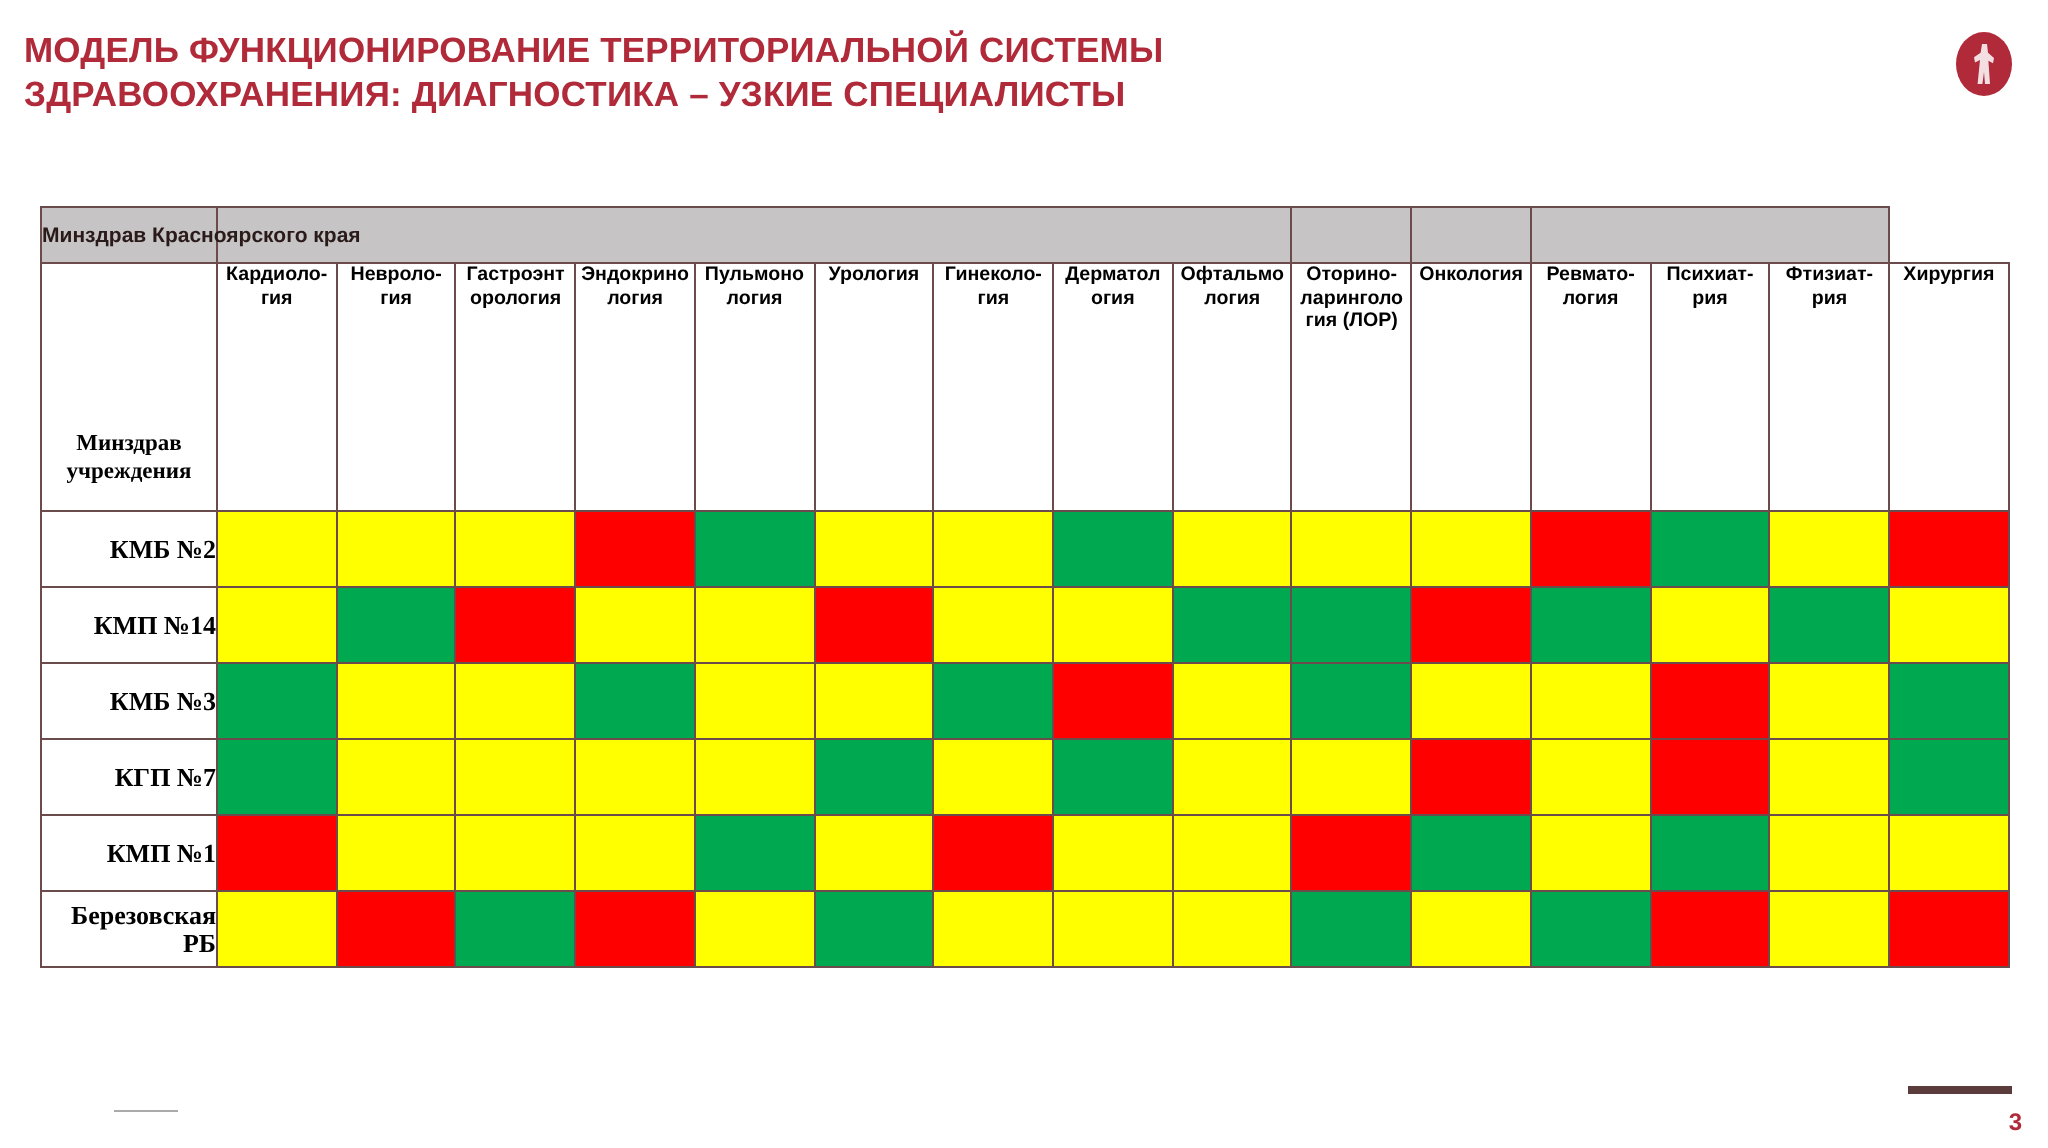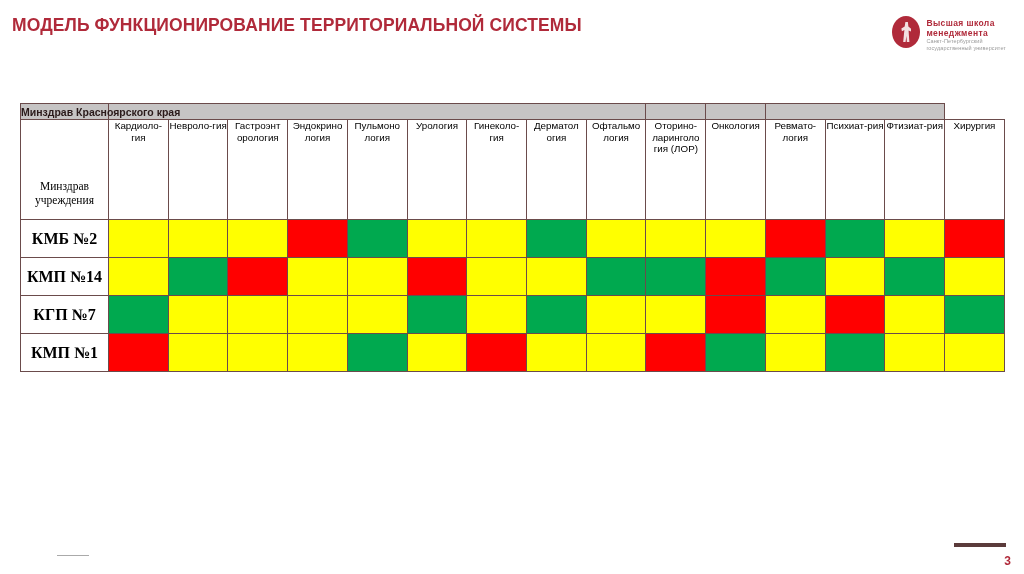--- a/index.html
+++ b/index.html
@@ -86,60 +86,60 @@
   }
   #matrix-table td, #matrix-table th {
     border: 1px solid #6b4b4b;
     padding: 0;
     box-sizing: border-box;
   }
 
   
   tr.ministry-row td {
     background: #c6c4c4;
-    height: 16px;
+    height: 28px;
     color: #2a1a1a;
     font-weight: bold;
     font-size: 10.5px;
     text-align: right;
     padding-left: 5px;
     white-space: nowrap;
   }
   tr.ministry-row td.blank { padding: 0; }
 
   
   tr.colhead-row th {
     background: #ffffff;
-    height: 100px;
+    height: 124px;
     vertical-align: top;
     color: #000000;
     font-family: "Liberation Sans", sans-serif;
-    font-weight: normal;
+    font-weight: bold;
     font-size: 9.8px;
     line-height: 11.5px;
     text-align: center;
     padding: 6px 1px 0 1px;
   }
   th.corner-head {
     vertical-align: bottom !important;
     padding-bottom: 12px !important;
     font-family: "Liberation Serif", serif !important;
     font-size: 11.5px !important;
     line-height: 14px !important;
   }
 
   
   tr.data-row td.rowlabel {
     background: #ffffff;
     color: #000000;
     font-family: "Liberation Serif", serif;
     font-weight: bold;
-    font-size: 16px;
+    font-size: 13px;
     line-height: 14px;
-    text-align: center;
+    text-align: right;
     padding-left: 6px;
     height: 38px;
     margin-left: 16px;
   }
   tr.data-row td.cell { height: 38px; }
   td.cell.g { background: #00a94f; }
   td.cell.y { background: #ffff00; }
   td.cell.r { background: #ff0000; }
 
   
@@ -167,30 +167,25 @@
     font-size: 12px;
     font-weight: bold;
     font-family: "Liberation Sans", sans-serif;
   }
 </style>
 </head>
 <body>
 
 <div id="slide-title">
   <span class="line">МОДЕЛЬ ФУНКЦИОНИРОВАНИЕ ТЕРРИТОРИАЛЬНОЙ СИСТЕМЫ</span>
+  <span class="line">ЗДРАВООХРАНЕНИЯ: ДИАГНОСТИКА – УЗКИЕ СПЕЦИАЛИСТЫ</span>
 </div>
 
 <div id="logo">
   <div class="mark"></div>
-  <div class="words">
-    <div class="l1">Высшая школа</div>
-    <div class="l2">менеджмента</div>
-    <div class="l3">Санкт-Петербургский</div>
-    <div class="l4">государственный университет</div>
-  </div>
 </div>
 
 <table id="matrix-table">
   <colgroup id="matrix-colgroup">
       <col style="width: 88px;">
       <col style="width: 59.7333px;">
       <col style="width: 59.7333px;">
       <col style="width: 59.7333px;">
       <col style="width: 59.7333px;">
       <col style="width: 59.7333px;">
@@ -266,20 +261,38 @@
         <td class="cell y"></td>
         <td class="cell g"></td>
         <td class="cell g"></td>
         <td class="cell r"></td>
         <td class="cell g"></td>
         <td class="cell y"></td>
         <td class="cell g"></td>
         <td class="cell y"></td>
       </tr>
       <tr class="data-row">
+        <td class="rowlabel">КМБ №3</td>
+        <td class="cell g"></td>
+        <td class="cell y"></td>
+        <td class="cell y"></td>
+        <td class="cell g"></td>
+        <td class="cell y"></td>
+        <td class="cell y"></td>
+        <td class="cell g"></td>
+        <td class="cell r"></td>
+        <td class="cell y"></td>
+        <td class="cell g"></td>
+        <td class="cell y"></td>
+        <td class="cell y"></td>
+        <td class="cell r"></td>
+        <td class="cell y"></td>
+        <td class="cell g"></td>
+      </tr>
+      <tr class="data-row">
         <td class="rowlabel">КГП №7</td>
         <td class="cell g"></td>
         <td class="cell y"></td>
         <td class="cell y"></td>
         <td class="cell y"></td>
         <td class="cell y"></td>
         <td class="cell g"></td>
         <td class="cell y"></td>
         <td class="cell g"></td>
         <td class="cell y"></td>
@@ -300,19 +313,37 @@
         <td class="cell y"></td>
         <td class="cell r"></td>
         <td class="cell y"></td>
         <td class="cell y"></td>
         <td class="cell r"></td>
         <td class="cell g"></td>
         <td class="cell y"></td>
         <td class="cell g"></td>
         <td class="cell y"></td>
         <td class="cell y"></td>
+      </tr>
+      <tr class="data-row">
+        <td class="rowlabel">Березовская РБ</td>
+        <td class="cell y"></td>
+        <td class="cell r"></td>
+        <td class="cell g"></td>
+        <td class="cell r"></td>
+        <td class="cell y"></td>
+        <td class="cell g"></td>
+        <td class="cell y"></td>
+        <td class="cell y"></td>
+        <td class="cell y"></td>
+        <td class="cell g"></td>
+        <td class="cell y"></td>
+        <td class="cell g"></td>
+        <td class="cell r"></td>
+        <td class="cell y"></td>
+        <td class="cell r"></td>
       </tr>
     </tbody>
 </table>
 
 <div id="footer-rule"></div>
 <div id="footer-bar"></div>
 <div id="page-number">3</div>
 
 </body></html>

